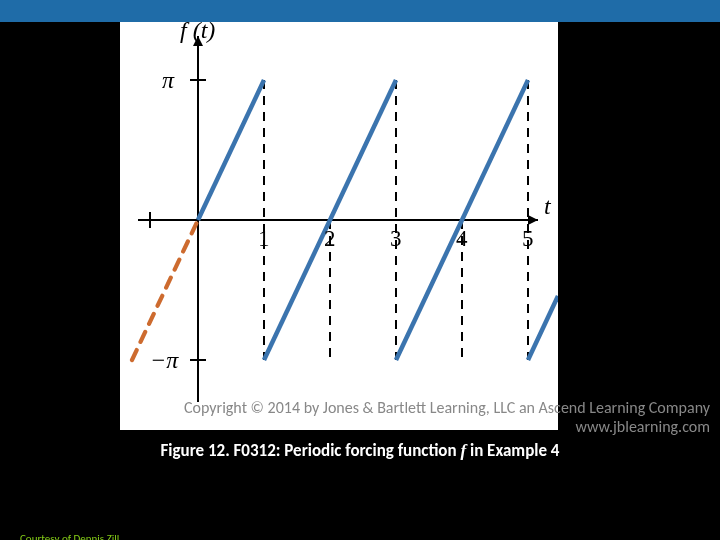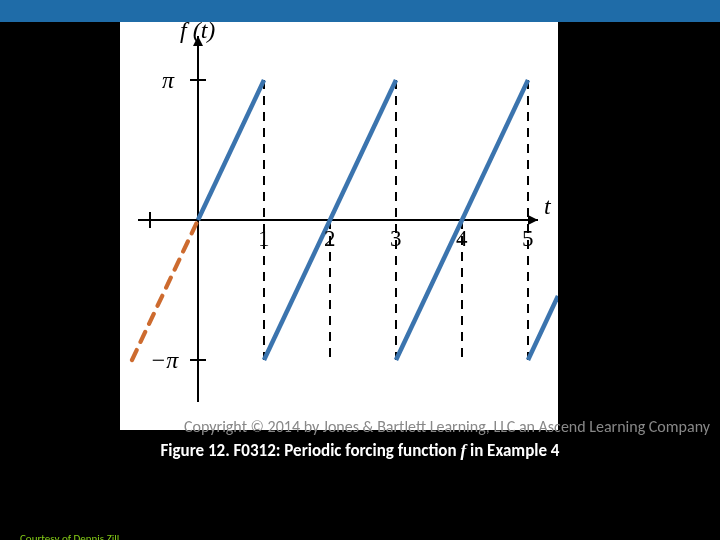--- a/index.html
+++ b/index.html
@@ -66,14 +66,15 @@
   </div>
 
   <div class="caption">
     <span>Figure 12. F0312: Periodic forcing function </span><span class="ital">f</span><span> in Example 4</span>
   </div>
 
   <div class="courtesy">Courtesy of Dennis Zill</div>
 
   <div class="copyright">
     <div>Copyright © 2014 by Jones &amp; Bartlett Learning, LLC an Ascend Learning Company</div>
+    <div>www.jblearning.com</div>
   </div>
 </div>
 
 </body></html>

